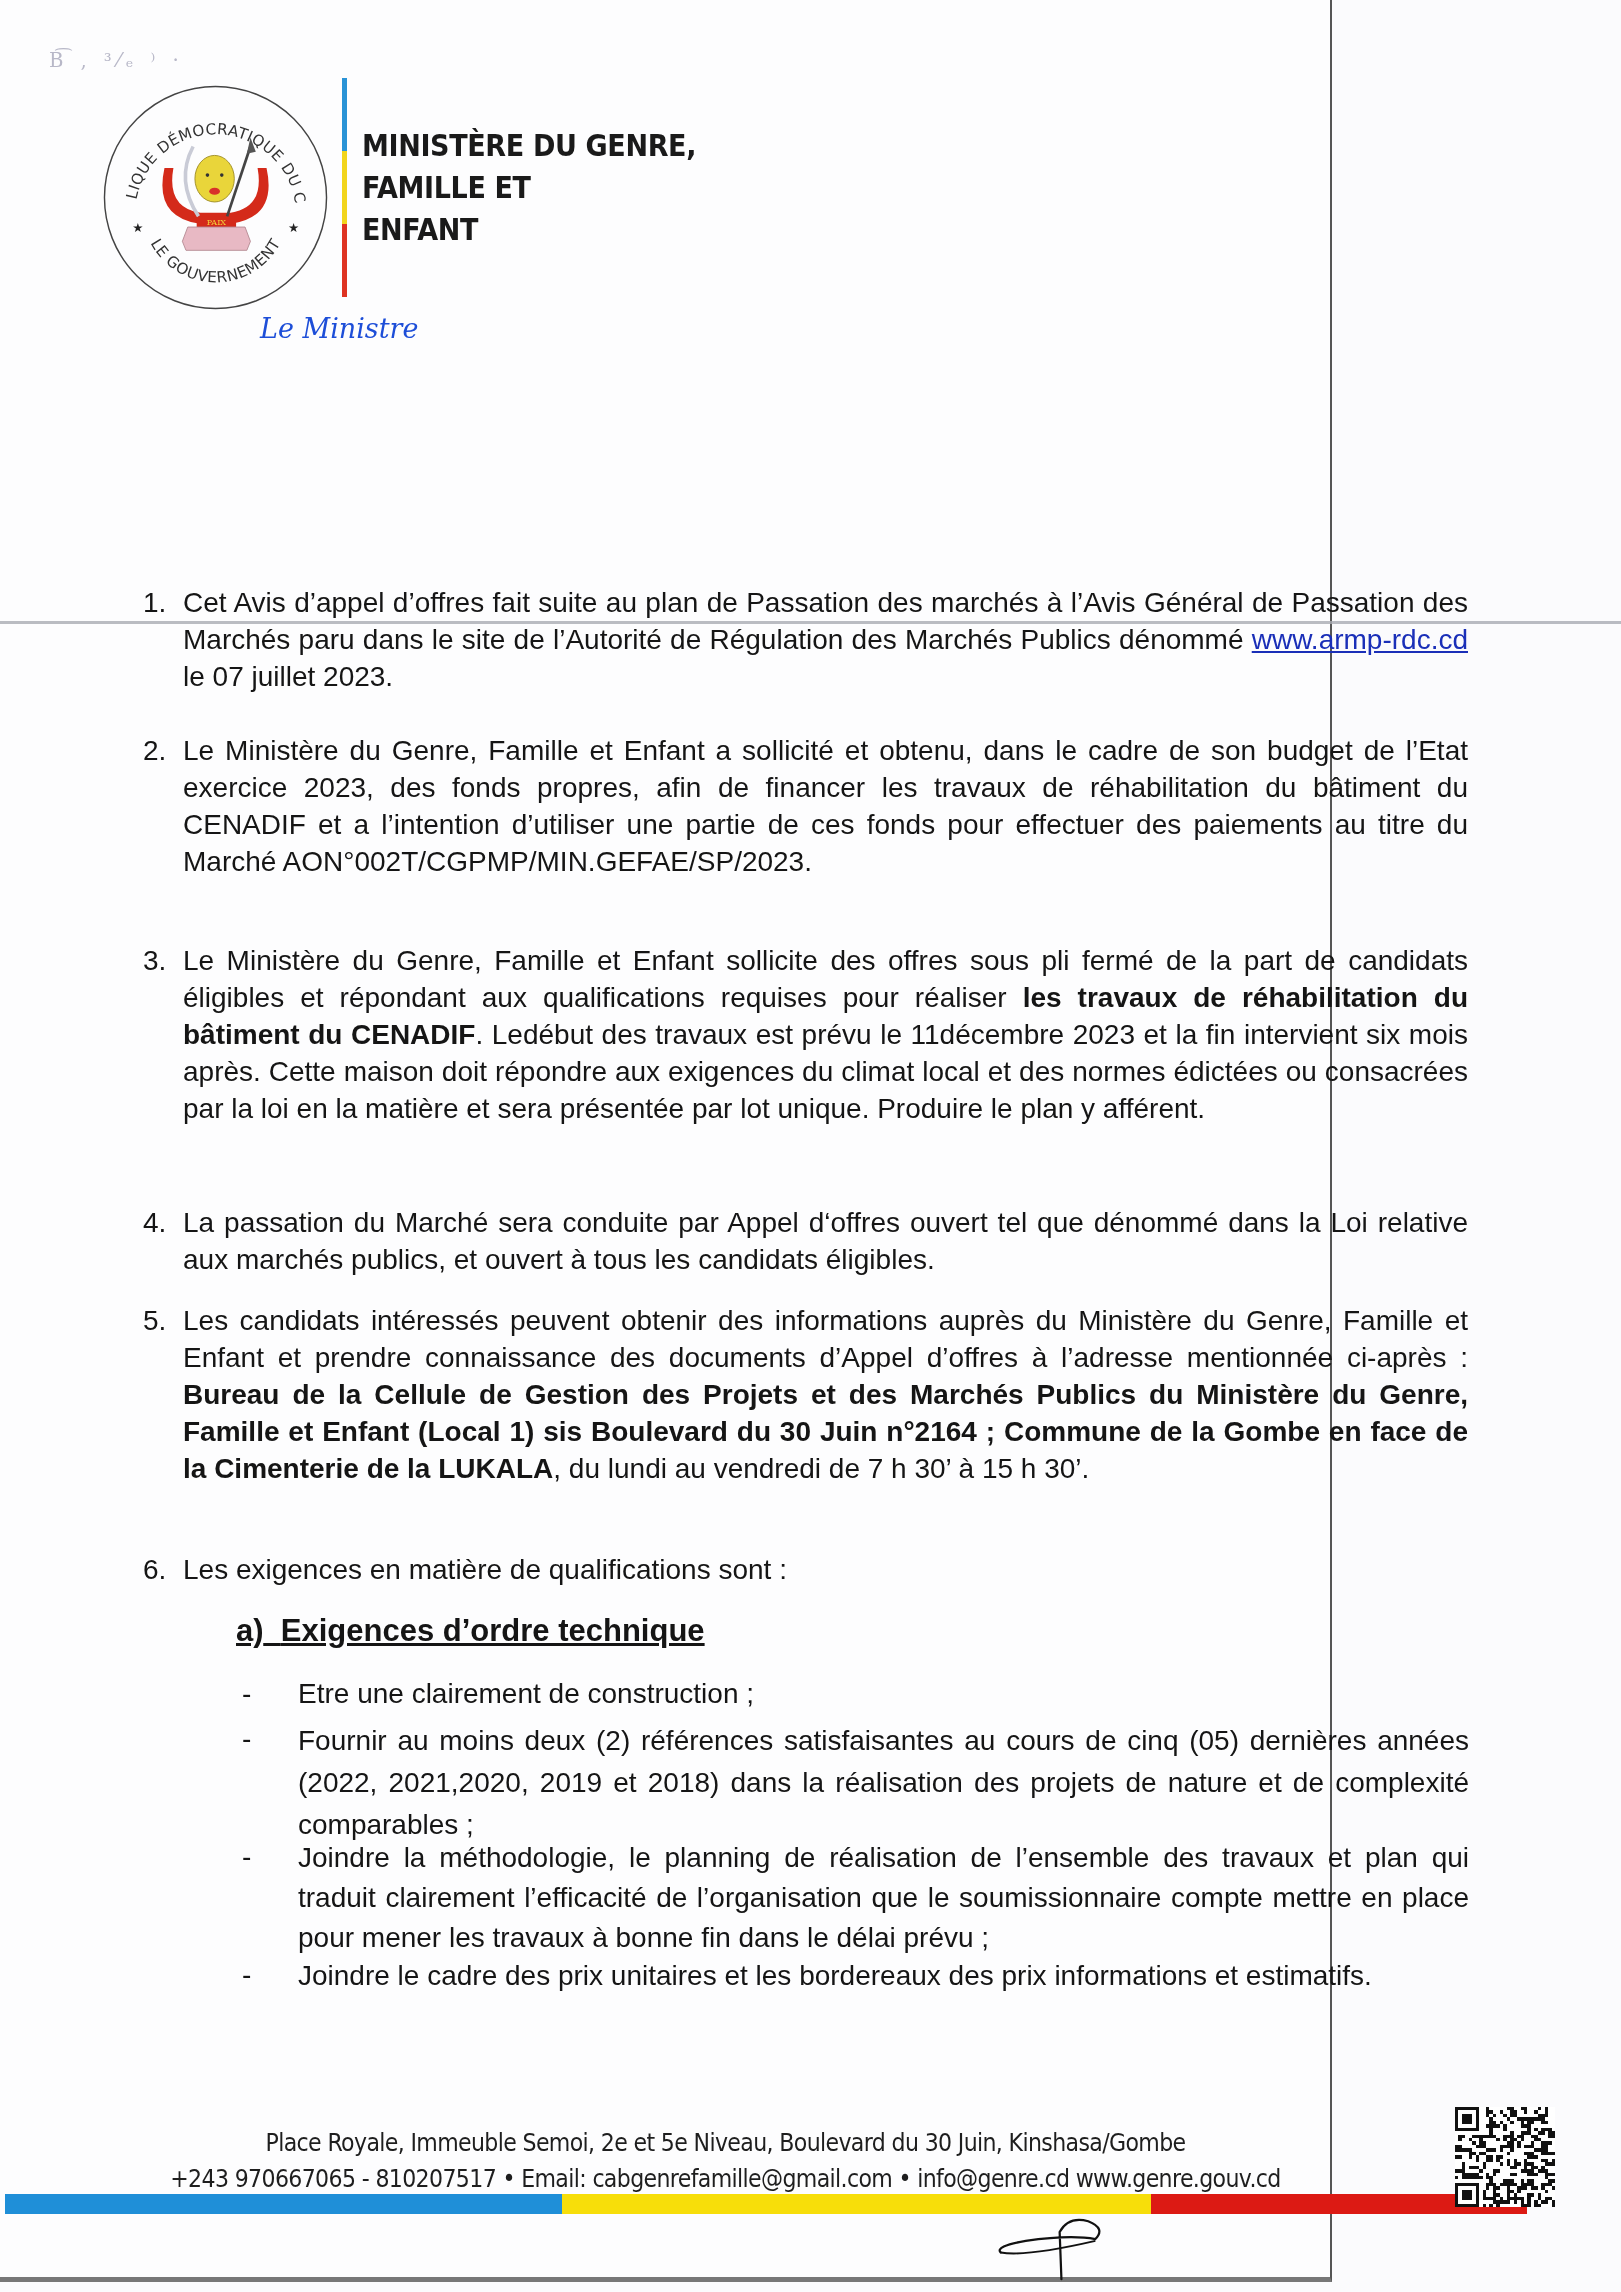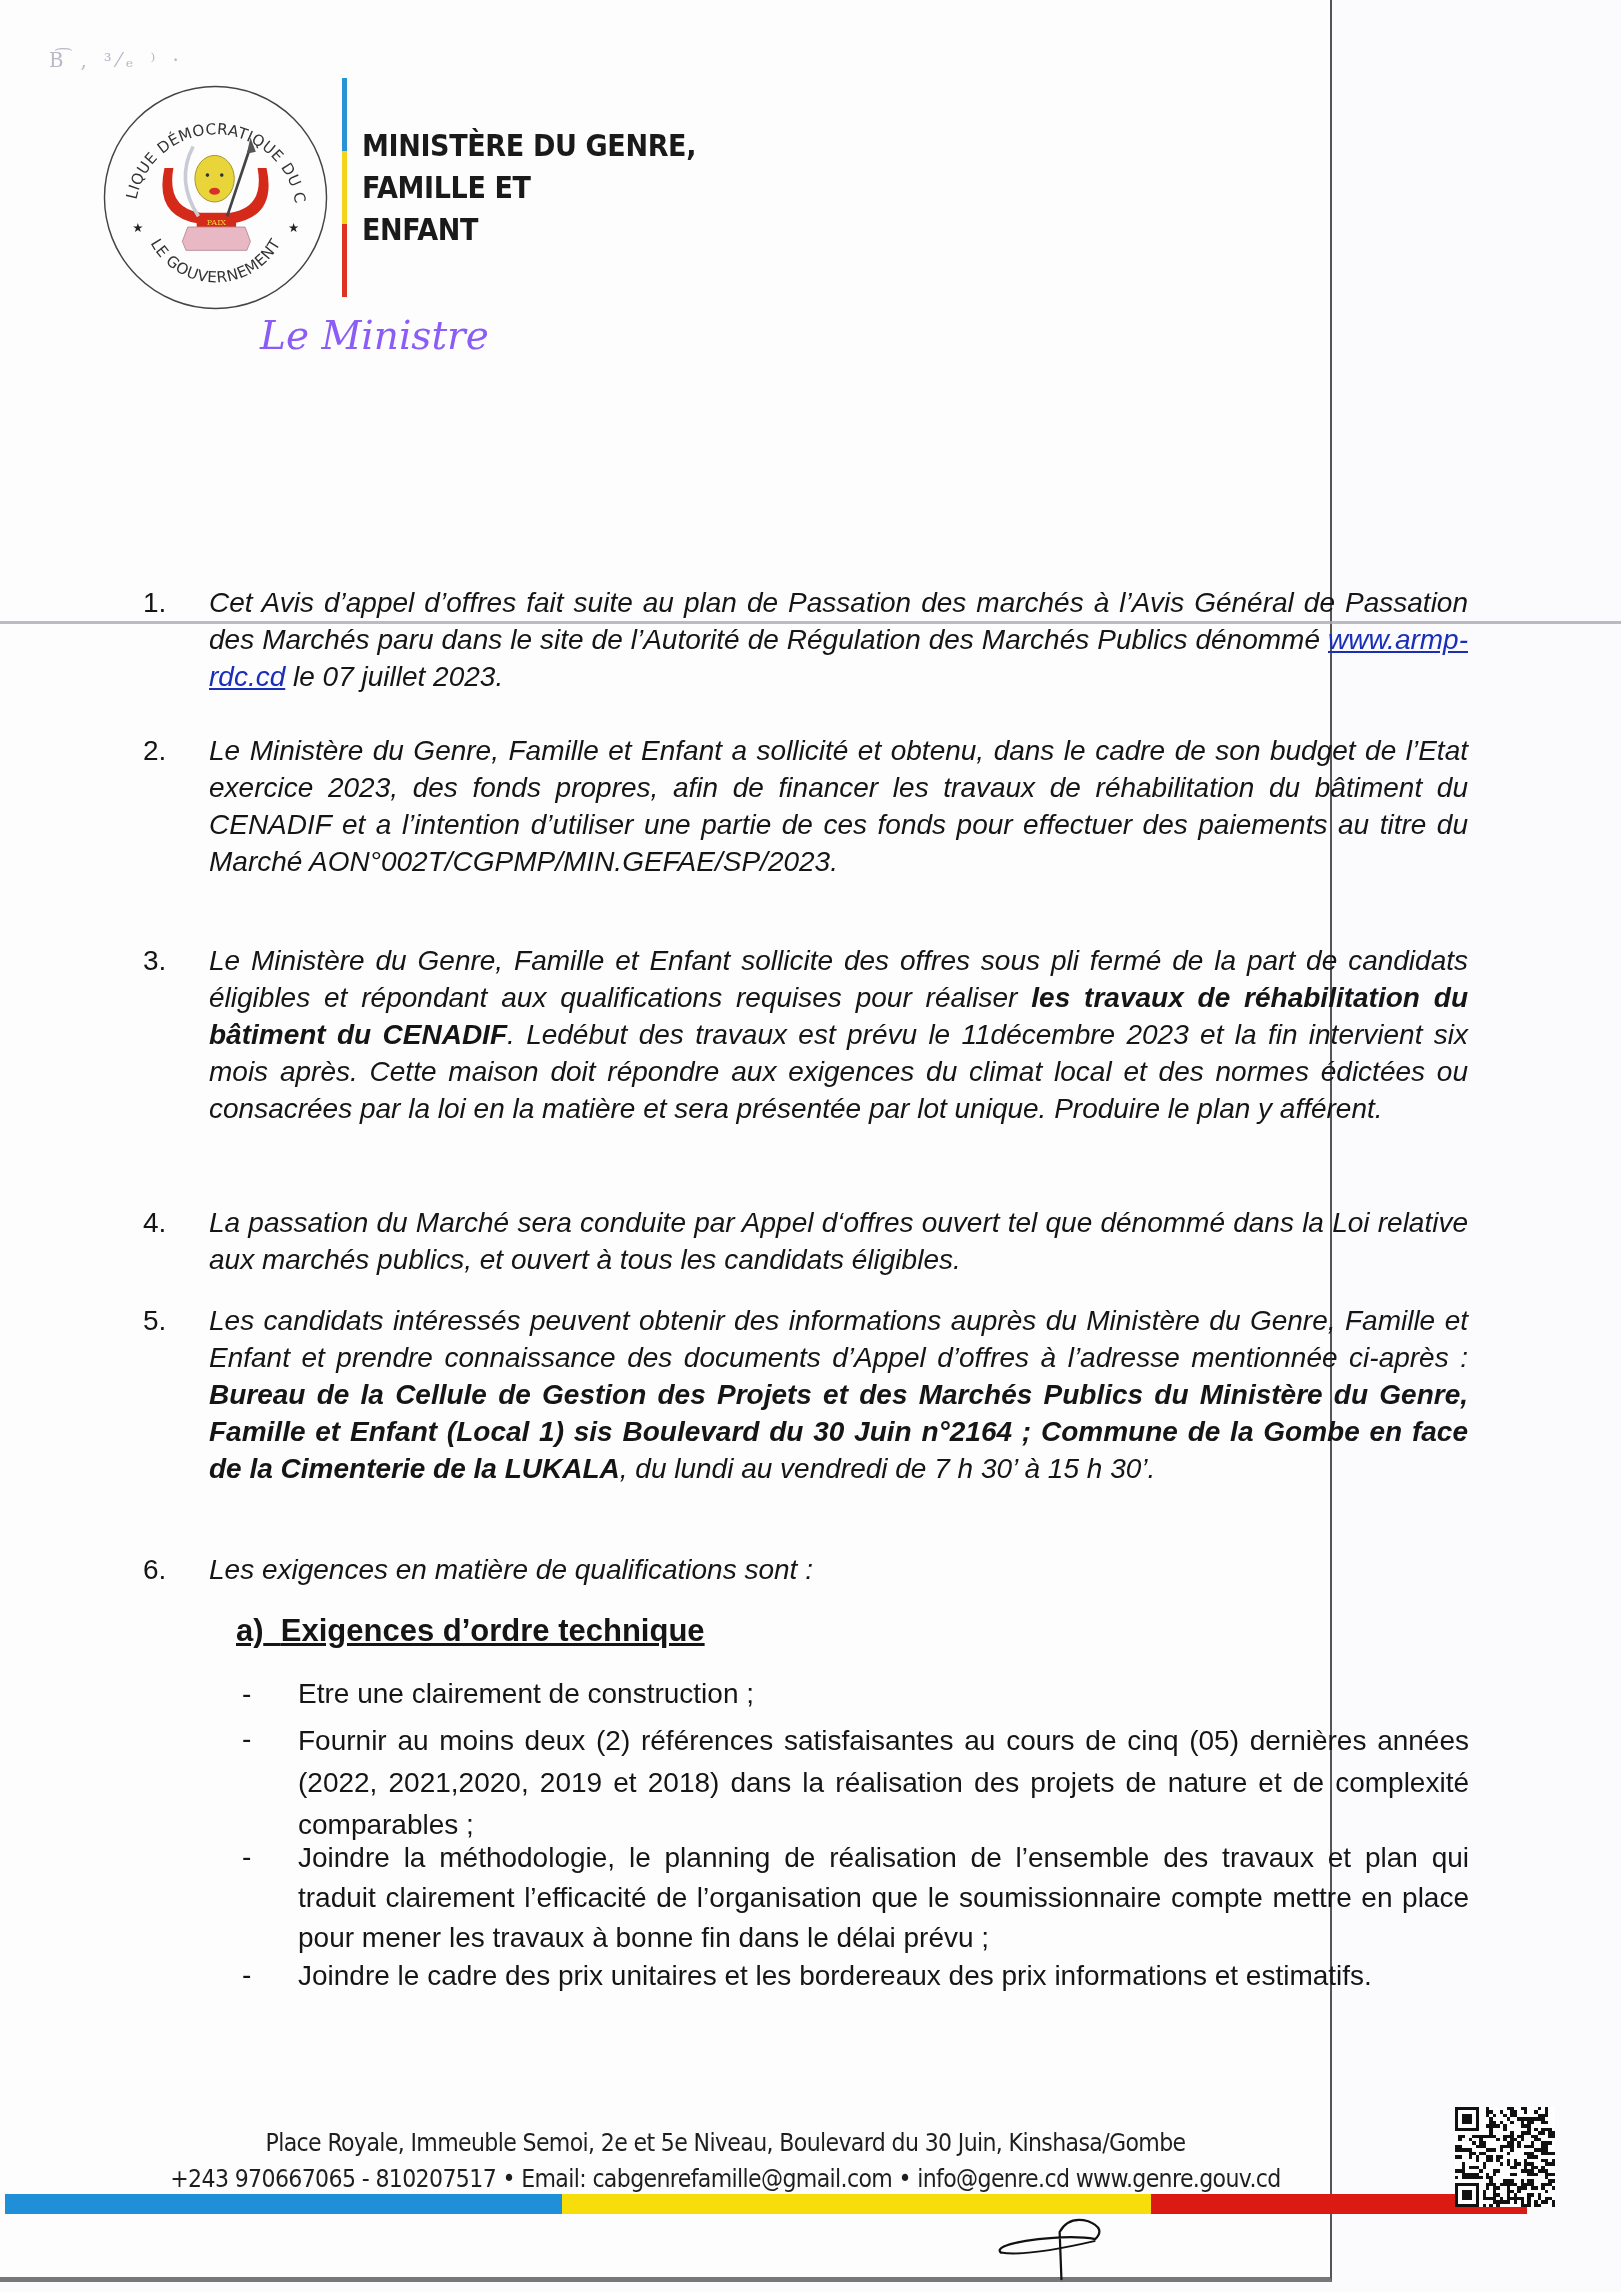--- a/index.html
+++ b/index.html
@@ -8,29 +8,29 @@
     background:#fbfbfd;
     font-family:"Liberation Sans", sans-serif; color:#111;
   }
   .page { position:absolute; left:0; top:0; width:1332px; height:2282px; background:#fdfdfe; border-right:2.7px solid #555; border-bottom:5.4px solid #777; box-sizing:border-box; }
   .scribble { position:absolute; left:49px; top:49px; font-size:19.7px; color:#b8b8c8; font-family:"DejaVu Serif", serif; letter-spacing:5.4px; }
   
   .seal { position:absolute; left:100px; top:82px; width:231px; height:231px; }
   .ministry-bar { position:absolute; left:342px; top:78px; width:5.4px; height:220px; }
   .ministry-bar .b { height:73px; }
   .ministry-name { position:absolute; left:362px; top:125px; font-family:"DejaVu Sans", sans-serif; font-weight:bold; font-size:30px; line-height:42px; letter-spacing:-0.4px; color:#1a1a1a; transform:scaleX(0.9); transform-origin:left; }
-  .minister { position:absolute; left:260px; top:313px; font-family:"DejaVu Serif", serif; font-style:italic; font-size:39px; color:#8b5cf6; }
+  .minister { position:absolute; left:260px; top:313px; font-family:"DejaVu Serif", serif; font-style:italic; font-size:27px; color:#1d4ed8; }
   .title { position:absolute; left:197px; top:425px; font-weight:bold; font-size:34px; letter-spacing:-0.3px; color:#111; }
   .ref { position:absolute; left:161px; top:503px; font-weight:bold; font-size:32px; color:#111; }
   .ref .lbl { margin-right:10.7px; }
   .scanline { position:absolute; left:0; top:621px; width:1621px; height:2.7px; background:#a9abb3; opacity:0.8; }
   .body-text { position:absolute; left:143px; width:1325px; font-size:28px; line-height:37px; color:#151515; }
   .item { position:absolute; left:0; width:1325px; }
   .num { position:absolute; left:0; top:0; width:45px; }
-  .para { margin-left:66px; text-align:justify; text-align-last:left;font-style:italic; }
+  .para { margin-left:40px; text-align:justify; text-align-last:left; }
   .para b { font-weight:bold; }
   .link { color:#1a2fb8; text-decoration:underline; }
   .sub-head { position:absolute; left:93px; font-weight:bold; font-size:31px;text-decoration:underline; }
   .bullet { position:absolute; left:99px; width:1227px; }
   .bullet .dash { position:absolute; left:0; top:0; width:36px; }
   .bullet .txt { margin-left:56px; text-align:justify; text-align-last:left; }
   .footer-addr { position:absolute; left:0; width:1451px; text-align:center; font-family:"DejaVu Sans", sans-serif; font-size:24px; color:#1e1e1e; letter-spacing:-0.7px; transform:scaleX(0.92); transform-origin:center; }
   .flag-strip { position:absolute; left:4.5px; top:2194px; width:1522px; height:19.7px; display:flex; }
   .flag-strip div { height:19.7px; }
   .qr { position:absolute; left:1455px; top:2107px; width:100px; height:100px; }

